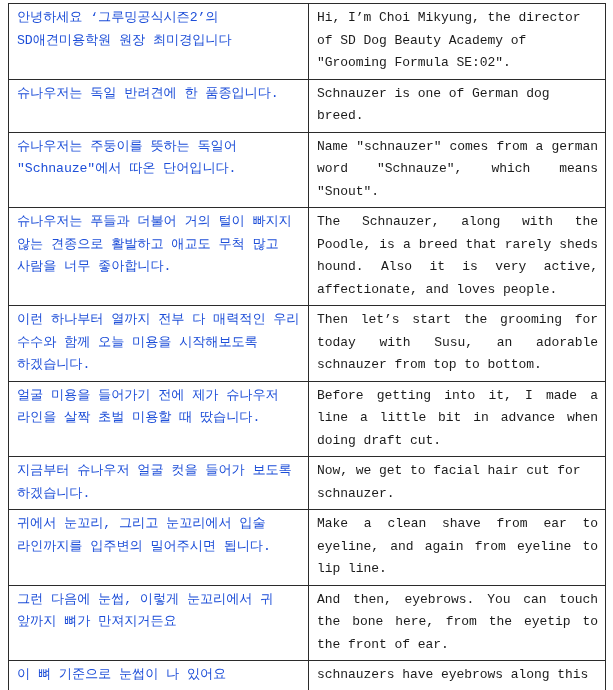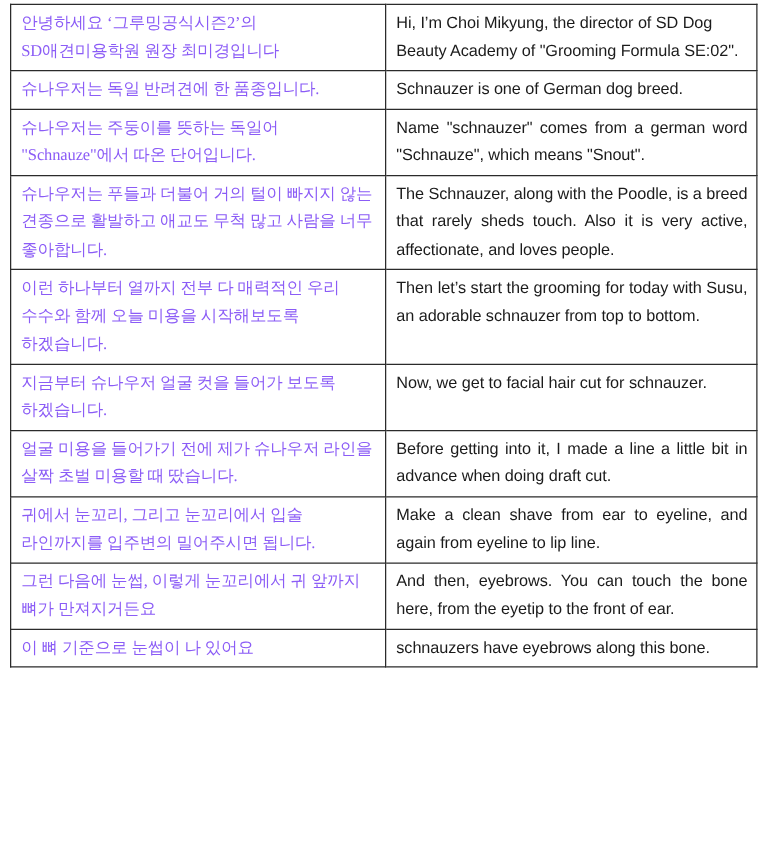--- a/index.html
+++ b/index.html
@@ -36,31 +36,31 @@
     border: 1px solid #2b2b2b;
     vertical-align: top;
     padding: 0;
     background: #ffffff;
   }
   .cell-inner {
     padding: 3px 7px 4px 8px;
     box-sizing: border-box;
   }
   .ko-text {
-    font-family: Liberation Serif, serif;
+    font-family: Liberation Mono, monospace;
     font-size: 13.2px;
     line-height: 22.5px;
-    color: #8b5cf6;
+    color: #1d4ed8;
     text-align: left;
     letter-spacing: -0.1px;
     word-break: keep-all;
     white-space: normal;
   }
   .en-text {
-    font-family: Liberation Sans, sans-serif;
+    font-family: Liberation Mono, monospace;
     font-size: 13px;
     line-height: 22.5px;
     color: #1b1b1b;
     text-align: justify;
     text-justify: inter-word;
     letter-spacing: -0.05px;
     word-break: normal;
     hyphens: none;
   }
   .en-text.no-just {
@@ -123,60 +123,60 @@
 
 
       <tr>
         <td>
           <div class="cell-inner">
               <div class="ko-text">슈나우저는 푸들과 더불어 거의 털이 빠지지 않는 견종으로 활발하고 애교도 무척 많고 사람을 너무 좋아합니다.</div>
             </div>
         </td>
         <td>
           <div class="cell-inner">
-              <div class="en-text">The Schnauzer, along with the Poodle, is a breed that rarely sheds touch. Also it is very active, affectionate, and loves people.</div>
+              <div class="en-text">The Schnauzer, along with the Poodle, is a breed that rarely sheds hound. Also it is very active, affectionate, and loves people.</div>
             </div>
         </td>
       </tr>
 
       <tr>
         <td>
           <div class="cell-inner">
               <div class="ko-text">이런 하나부터 열까지 전부 다 매력적인 우리 수수와 함께 오늘 미용을 시작해보도록 하겠습니다.</div>
             </div>
         </td>
         <td>
           <div class="cell-inner">
               <div class="en-text">Then let’s start the grooming for today with Susu, an adorable schnauzer from top to bottom.</div>
             </div>
         </td>
       </tr>
 
       <tr>
         <td>
           <div class="cell-inner">
+              <div class="ko-text">얼굴 미용을 들어가기 전에 제가 슈나우저 라인을 살짝 초벌 미용할 때 땄습니다.</div>
+            </div>
+        </td>
+        <td>
+          <div class="cell-inner">
+              <div class="en-text">Before getting into it, I made a line a little bit in advance when doing draft cut.</div>
+            </div>
+        </td>
+      </tr>
+
+      <tr>
+        <td>
+          <div class="cell-inner">
               <div class="ko-text">지금부터 슈나우저 얼굴 컷을 들어가 보도록 하겠습니다.</div>
             </div>
         </td>
         <td>
           <div class="cell-inner">
               <div class="en-text no-just">Now, we get to facial hair cut for schnauzer.</div>
-            </div>
-        </td>
-      </tr>
-
-      <tr>
-        <td>
-          <div class="cell-inner">
-              <div class="ko-text">얼굴 미용을 들어가기 전에 제가 슈나우저 라인을 살짝 초벌 미용할 때 땄습니다.</div>
-            </div>
-        </td>
-        <td>
-          <div class="cell-inner">
-              <div class="en-text">Before getting into it, I made a line a little bit in advance when doing draft cut.</div>
             </div>
         </td>
       </tr>
 
       <tr>
         <td>
           <div class="cell-inner">
               <div class="ko-text">귀에서 눈꼬리, 그리고 눈꼬리에서 입술 라인까지를 입주변의 밀어주시면 됩니다.</div>
             </div>
         </td>

